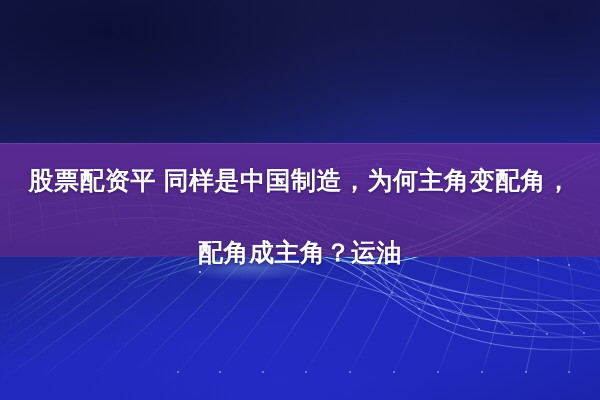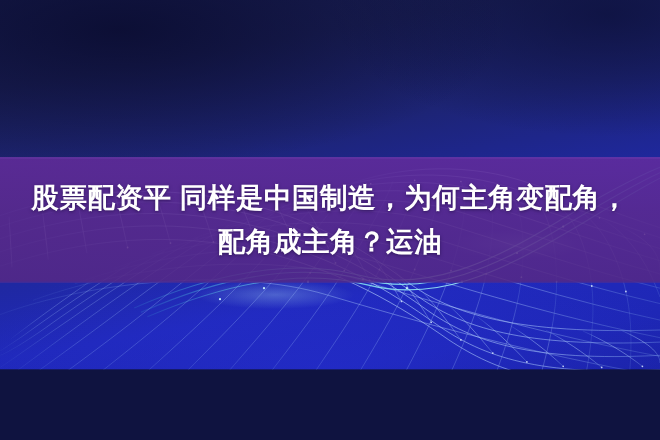--- a/index.html
+++ b/index.html
@@ -4,21 +4,21 @@
 <style>
   * { margin:0; padding:0; box-sizing:border-box; }
   html,body {
     width:600px; height:400px;
     background:#0f1340;
     font-family:"Liberation Sans","DejaVu Sans",sans-serif;
     overflow:hidden;
   }
   #banner {
     position:relative;
-    width:600px; height:336px;
+    width:600px; height:400px;
     overflow:hidden;
   }
   
   .bg-gradient {
     position:absolute; inset:0;
     background:
       linear-gradient(170deg,
         #171c4d 0%,
         #1a1f56 18%,
         #1d2475 38%,
@@ -64,21 +64,21 @@
     text-align:center;
     color:#ffffff;
     font-weight:bold;
     font-size:25px;
     line-height:40px;
     letter-spacing:.5px;
     text-shadow:0 1px 3px rgba(20,8,50,.55);
     white-space:nowrap;
   }
   .headline .l1 { display:block; }
-  .headline .l2 { display:block; }
+  .headline .l2 { display:block;margin-top:32px; }
 </style>
 </head>
 <body>
 
 <div id="banner">
 
   <div class="bg-gradient"></div>
   <div class="bg-vignette"></div>
 
   <div class="mesh-wrap">

